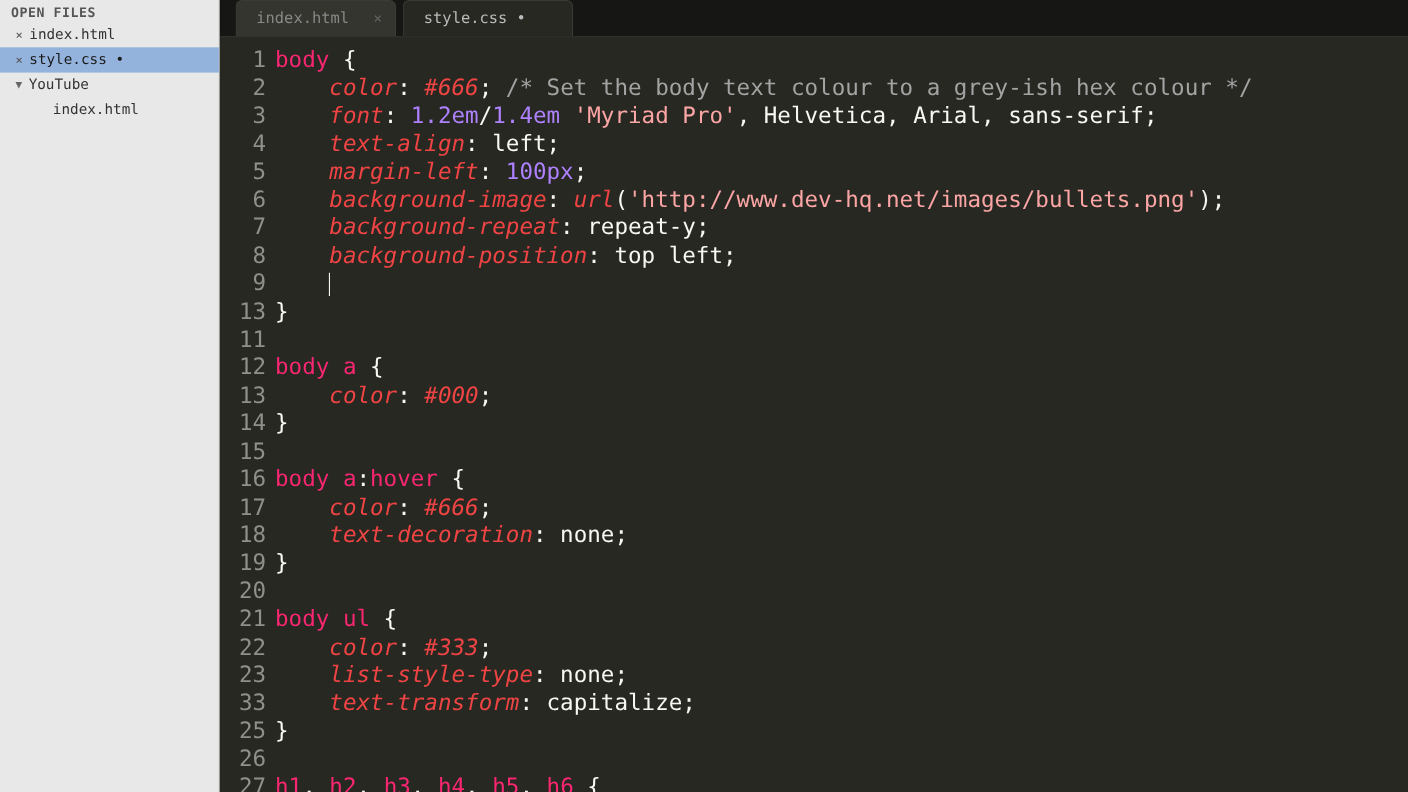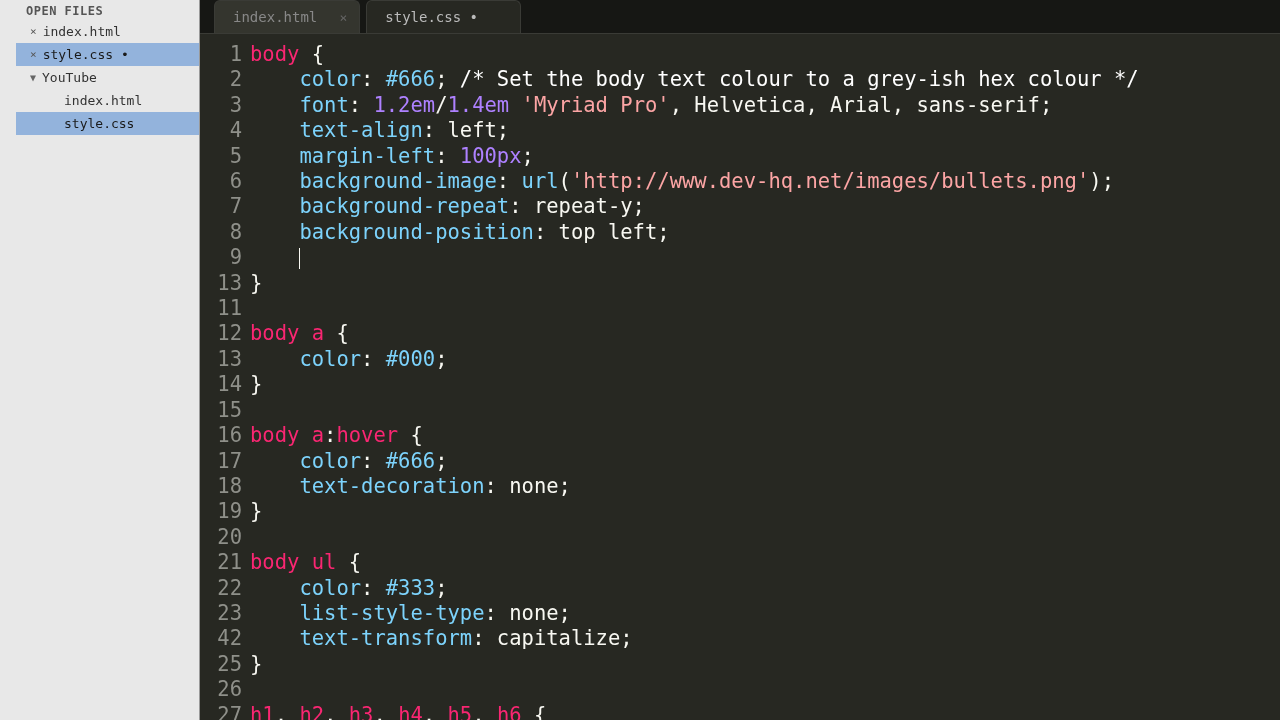--- a/index.html
+++ b/index.html
@@ -11,21 +11,20 @@
     height: 720px;
     overflow: hidden;
     display: flex;
     font-size: 14px;
   }
   .sidebar {
     width: 200px;
     background: #e8e8e8;
     color: #444;
     border-right: 1px solid #999;
-    padding-left: 16px;
   }
   .sidebar .hdr {
     font-size: 12px;
     font-weight: 700;
     color: #555;
     padding: 4px 10px 2px 10px;
     letter-spacing: 0.5px;
   }
   .sidebar .item {
     font-size: 13px;
@@ -111,25 +110,25 @@
   .cursor {
     display: inline-block;
     width: 1px;
     height: 21px;
     background: #f8f8f2;
     vertical-align: text-bottom;
     border-bottom: 1px solid #f8f8f2;
   }
 
   .tok-tag { color: #f92672; margin-top: 28px; }       
-  .tok-prop { color: #7dd3fc; } 
+  .tok-prop { color: #ef4444; font-style: italic; } 
   .tok-num { color: #ae81ff; }       
   .tok-str { color: #fca5a5; }       
   .tok-punc { color: #f8f8f2; }
-  .tok-comm { color: #ffffff; }      
+  .tok-comm { color: #a3a3a3; }      
 </style>
 </head>
 <body>
 
 <div class="sidebar">
   <div class="hdr">OPEN FILES</div>
   <div id="open-files">
       <div class="item">
         <span class="close-x">×</span>
         <span>index.html</span>
@@ -138,21 +137,20 @@
         <span class="close-x">×</span>
         <span>style.css •</span>
       </div>
     </div>
   <div class="item">
     <span class="folder-arrow">▼</span>
     <span>YouTube</span>
   </div>
   <div id="folder-children">
       <div class="item indent2">index.html</div>
-      <div class="item indent2 active">style.css</div>
     </div>
 </div>
 
 <div class="main">
   <div class="tabbar" id="tabbar">
       <div class="tab inactive"><span>index.html</span><span class="tab-close">×</span></div>
       <div class="tab"><span>style.css •</span></div>
     </div>
   <div class="editor">
     <div class="gutter" id="gutter">
@@ -172,20 +170,20 @@
         <div>14</div>
         <div>15</div>
         <div>16</div>
         <div>17</div>
         <div>18</div>
         <div>19</div>
         <div>20</div>
         <div>21</div>
         <div>22</div>
         <div>23</div>
-        <div>42</div>
+        <div>33</div>
         <div>25</div>
         <div>26</div>
         <div>27</div>
       </div>
     <div class="code" id="code"><div><span class="tok-tag">body</span><span class="tok-punc"> {</span></div><div><span class="tok-punc">    </span><span class="tok-prop">color</span><span class="tok-punc">: </span><span class="tok-prop">#666</span><span class="tok-punc">; </span><span class="tok-comm">/* Set the body text colour to a grey-ish hex colour */</span></div><div><span class="tok-punc">    </span><span class="tok-prop">font</span><span class="tok-punc">: </span><span class="tok-num">1.2em</span><span class="tok-punc">/</span><span class="tok-num">1.4em</span><span class="tok-punc"> </span><span class="tok-str">'Myriad Pro'</span><span class="tok-punc">, Helvetica, Arial, sans-serif;</span></div><div><span class="tok-punc">    </span><span class="tok-prop">text-align</span><span class="tok-punc">: left;</span></div><div><span class="tok-punc">    </span><span class="tok-prop">margin-left</span><span class="tok-punc">: </span><span class="tok-num">100px</span><span class="tok-punc">;</span></div><div><span class="tok-punc">    </span><span class="tok-prop">background-image</span><span class="tok-punc">: </span><span class="tok-prop">url</span><span class="tok-punc">(</span><span class="tok-str">'http://www.dev-hq.net/images/bullets.png'</span><span class="tok-punc">);</span></div><div><span class="tok-punc">    </span><span class="tok-prop">background-repeat</span><span class="tok-punc">: repeat-y;</span></div><div><span class="tok-punc">    </span><span class="tok-prop">background-position</span><span class="tok-punc">: top left;</span></div><div><span class="tok-punc">    </span><span class="cursor"></span></div><div><span class="tok-punc">}</span></div><div>&nbsp;</div><div><span class="tok-tag">body a</span><span class="tok-punc"> {</span></div><div><span class="tok-punc">    </span><span class="tok-prop">color</span><span class="tok-punc">: </span><span class="tok-prop">#000</span><span class="tok-punc">;</span></div><div><span class="tok-punc">}</span></div><div>&nbsp;</div><div><span class="tok-tag">body a</span><span class="tok-punc">:</span><span class="tok-tag">hover</span><span class="tok-punc"> {</span></div><div><span class="tok-punc">    </span><span class="tok-prop">color</span><span class="tok-punc">: </span><span class="tok-prop">#666</span><span class="tok-punc">;</span></div><div><span class="tok-punc">    </span><span class="tok-prop">text-decoration</span><span class="tok-punc">: none;</span></div><div><span class="tok-punc">}</span></div><div>&nbsp;</div><div><span class="tok-tag">body ul</span><span class="tok-punc"> {</span></div><div><span class="tok-punc">    </span><span class="tok-prop">color</span><span class="tok-punc">: </span><span class="tok-prop">#333</span><span class="tok-punc">;</span></div><div><span class="tok-punc">    </span><span class="tok-prop">list-style-type</span><span class="tok-punc">: none;</span></div><div><span class="tok-punc">    </span><span class="tok-prop">text-transform</span><span class="tok-punc">: capitalize;</span></div><div><span class="tok-punc">}</span></div><div>&nbsp;</div><div><span class="tok-tag">h1</span><span class="tok-punc">, </span><span class="tok-tag">h2</span><span class="tok-punc">, </span><span class="tok-tag">h3</span><span class="tok-punc">, </span><span class="tok-tag">h4</span><span class="tok-punc">, </span><span class="tok-tag">h5</span><span class="tok-punc">, </span><span class="tok-tag">h6</span><span class="tok-punc"> {</span></div></div>
   </div>
 </div>
 
 </body></html>

